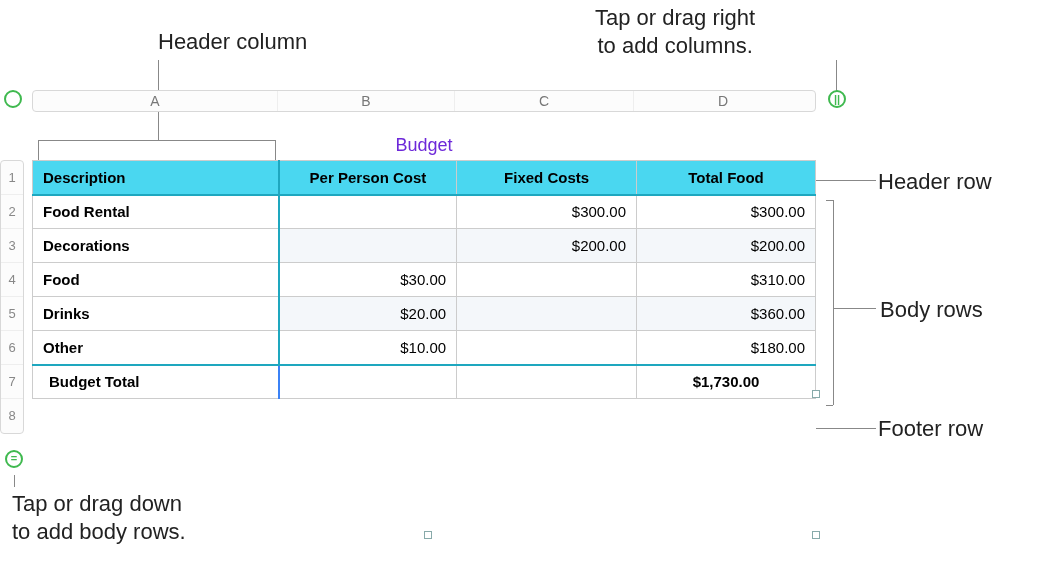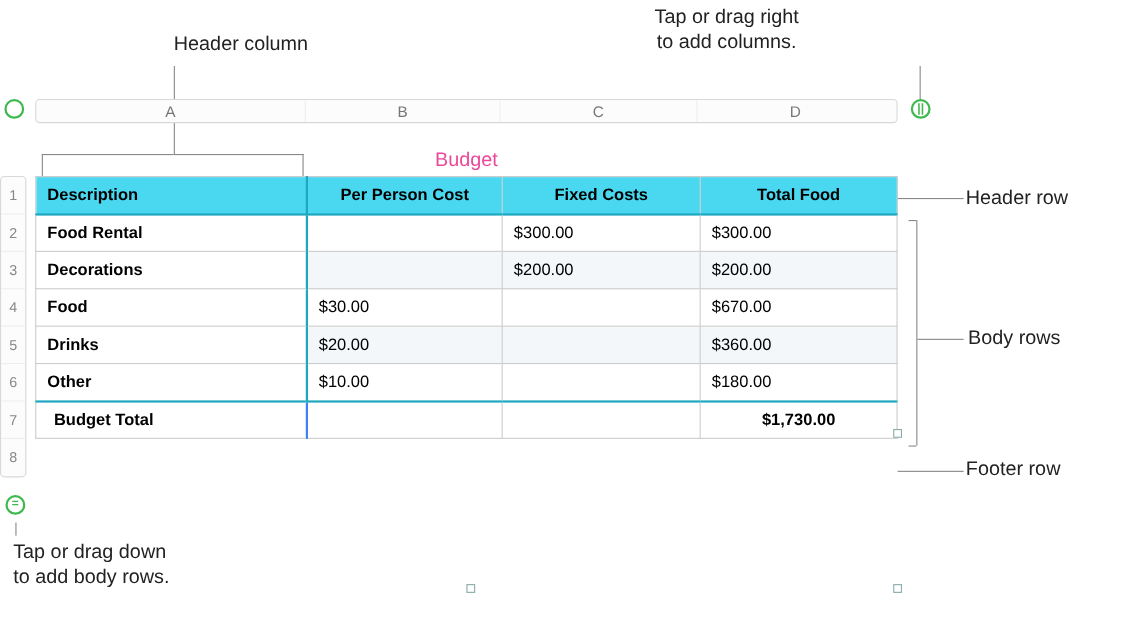--- a/index.html
+++ b/index.html
@@ -5,21 +5,21 @@
     * { box-sizing: border-box; margin: 0; padding: 0; }
     body {
       font-family: -apple-system, Helvetica, Arial, sans-serif;
       background: #fff;
       position: relative;
       width: 1040px;
       height: 583px;
     }
     .annotation {
       position: absolute;
-      font-size: 18px;
+      font-size: 22px;
       color: #222;
       line-height: 1.25;
     }
     .annot-header-column { left: 158px; top: 28px; }
     .annot-add-columns { left: 595px; top: 4px; text-align: center; }
     .annot-header-row { left: 878px; top: 168px; }
     .annot-body-rows { left: 880px; top: 296px; }
     .annot-footer-row { left: 878px; top: 415px; }
     .annot-add-rows { left: 12px; top: 490px; }
 
@@ -138,21 +138,21 @@
       cursor: pointer;
     }
 
     
     .table-title {
       position: absolute;
       left: 32px; top: 45px;
       width: 784px;
       text-align: center;
       font-size: 18px;
-      color: #ec4899;
+      color: #6d28d9;
     }
     table.data {
       position: absolute;
       left: 32px; top: 70px;
       border-collapse: collapse;
       width: 784px;
       font-size: 15px;
     }
     table.data th, table.data td {
       border: 1px solid #ccc;
@@ -171,21 +171,21 @@
       border-right: 2px solid #1ea7bf;
     }
     table.data thead th:not(:first-child) { text-align: center; }
     table.data tbody td:first-child {
       font-weight: 600;
       text-align: left;
       border-right: 2px solid #1ea7bf;
       background: #fff;
     }
     table.data tbody td:not(:first-child) {
-      text-align: left;
+      text-align: right;
     }
     table.data tbody tr:nth-child(even) td:not(:first-child) {
       background: #f4f7fa;
     }
     table.data tbody tr:nth-child(even) td:first-child {
       background: #fff;
     }
     table.data tfoot td {
       border-top: 2px solid #1ea7bf;
       font-weight: 700;
@@ -290,21 +290,21 @@
       <tr>
         <td>Decorations</td>
         <td></td>
         <td>$200.00</td>
         <td>$200.00</td>
       </tr>
       <tr>
         <td>Food</td>
         <td>$30.00</td>
         <td></td>
-        <td>$670.00</td>
+        <td>$310.00</td>
       </tr>
       <tr>
         <td>Drinks</td>
         <td>$20.00</td>
         <td></td>
         <td>$360.00</td>
       </tr>
       <tr>
         <td>Other</td>
         <td>$10.00</td>

